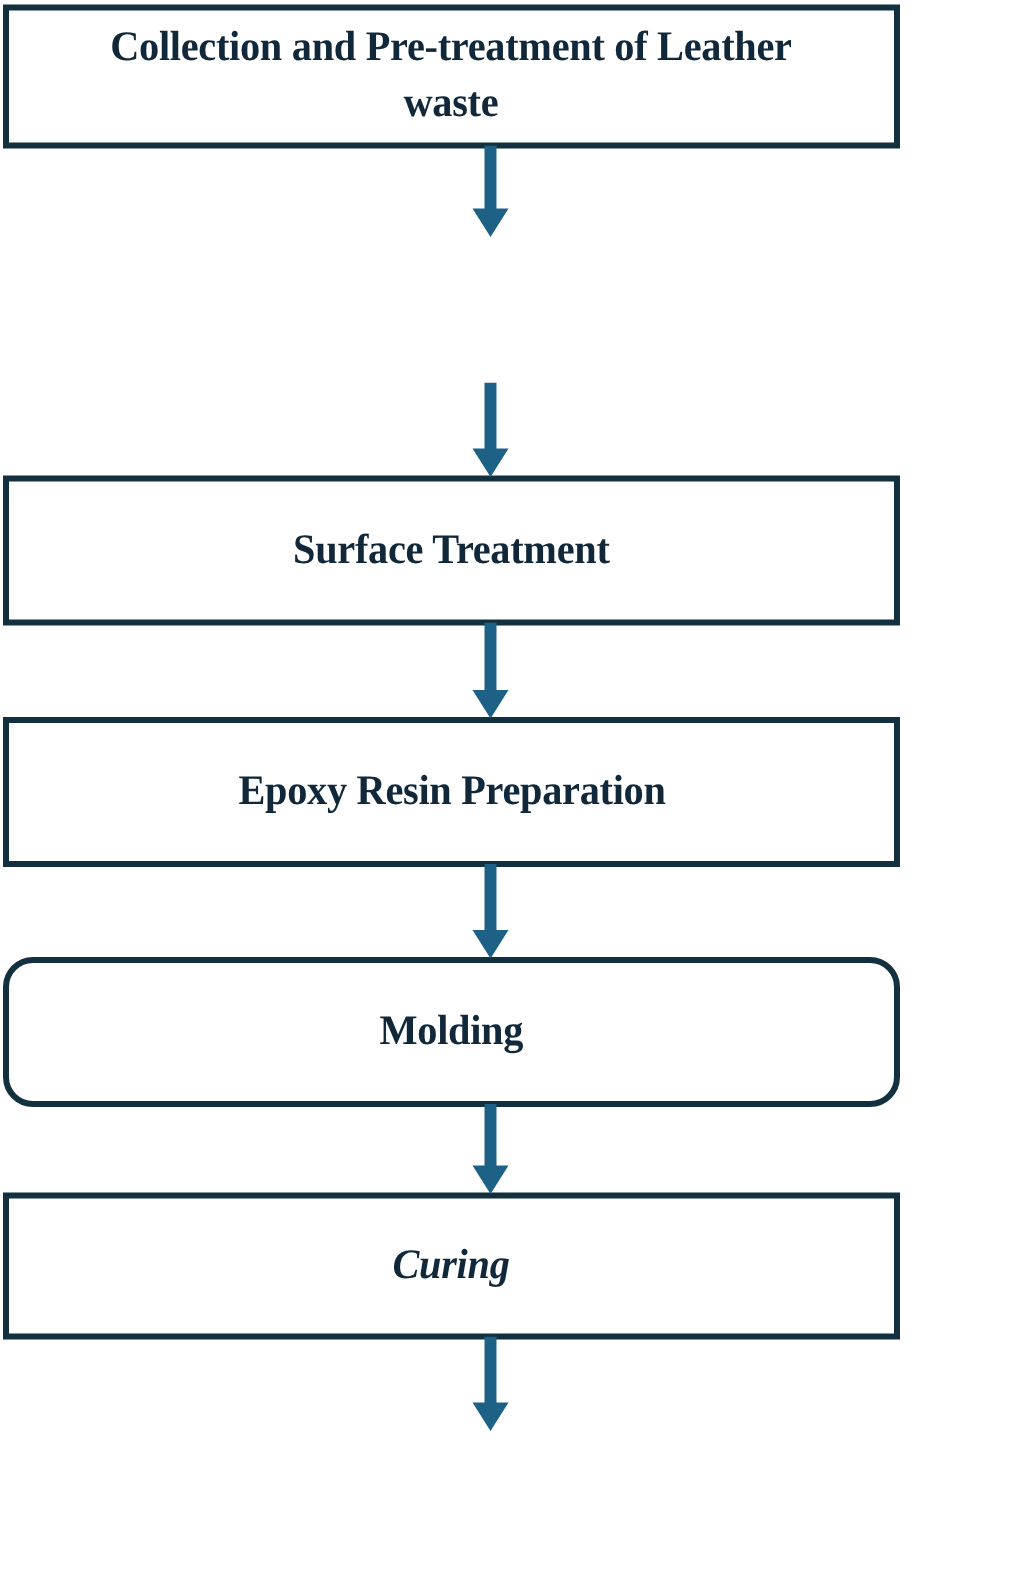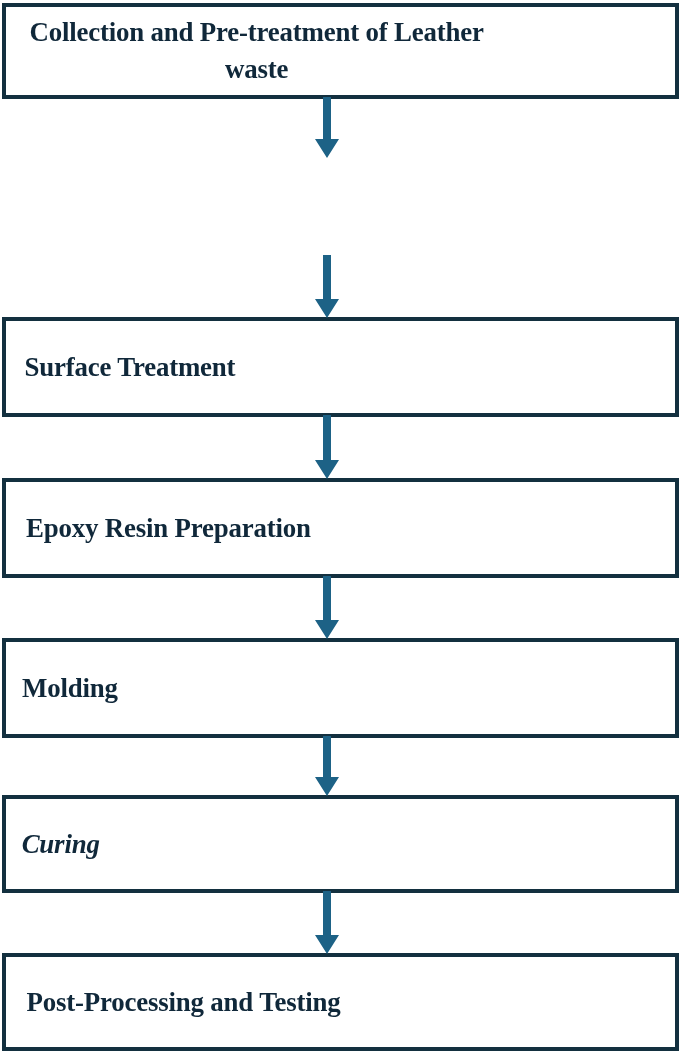--- a/index.html
+++ b/index.html
@@ -14,27 +14,27 @@
   #flowchart-root {
     position: relative;
     width: 685px;
     height: 1053px;
     background: #ffffff;
     overflow: hidden;
   }
   .flow-step {
     position: absolute;
     left: 2px;
-    width: 677px;
+    width: 598px;
     box-sizing: border-box;
     background: #ffffff;
     border: 4px solid #13303f;
     display: flex;
     align-items: center;
-    justify-content: flex-start;
+    justify-content: center;
   }
   .flow-step-label {
     font-family: "Liberation Serif", "DejaVu Serif", serif;
     font-weight: bold;
     font-size: 28px;
     line-height: 1.32;
     color: #10283a;
     text-align: center;
     letter-spacing: -0.2px;
     transform: scaleX(0.96);
@@ -64,31 +64,28 @@
 
 
   <div class="flow-step" style="top:317px;height:100px;">
     <div class="flow-step-label">Surface Treatment</div>
   </div>
 
   <div class="flow-step" style="top:478px;height:100px;">
     <div class="flow-step-label">Epoxy Resin Preparation</div>
   </div>
 
-  <div class="flow-step" style="top:638px;height:100px;">
+  <div class="flow-step" style="top:638px;height:100px;border-radius:20px;">
     <div class="flow-step-label">Molding</div>
   </div>
 
   <div class="flow-step" style="top:795px;height:98px;font-style:italic;">
     <div class="flow-step-label">Curing</div>
   </div>
 
-  <div class="flow-step" style="top:953px;height:98px;">
-    <div class="flow-step-label">Post-Processing and Testing</div>
-  </div>
 
   <div class="flow-arrow" style="left:313px;top:97px;height:62px;">
     <svg viewBox="0 0 28 62" preserveAspectRatio="none" aria-hidden="true">
       <path d="M10 0 H18 V42 H26 L14 61 L2 42 H10 Z" fill="#1d6286"></path>
     </svg>
   </div>
 
   <div class="flow-arrow" style="left:313px;top:255px;height:64px;">
     <svg viewBox="0 0 28 64" preserveAspectRatio="none" aria-hidden="true">
       <path d="M10 0 H18 V44 H26 L14 63 L2 44 H10 Z" fill="#1d6286"></path>

